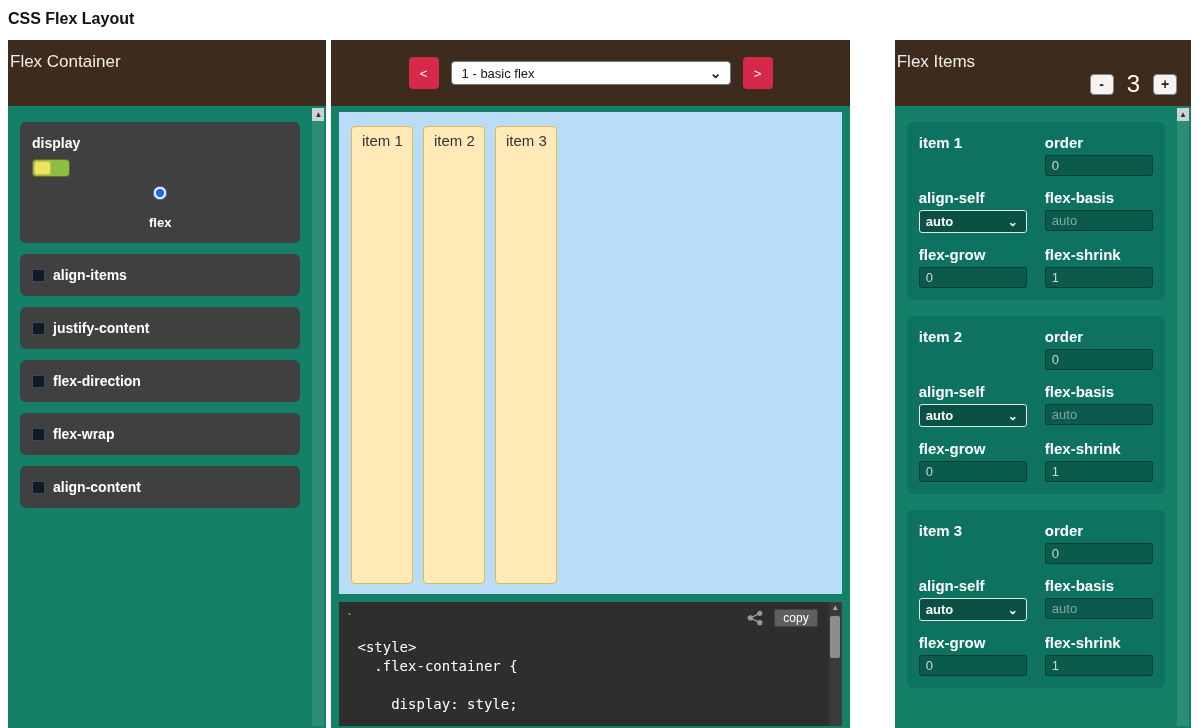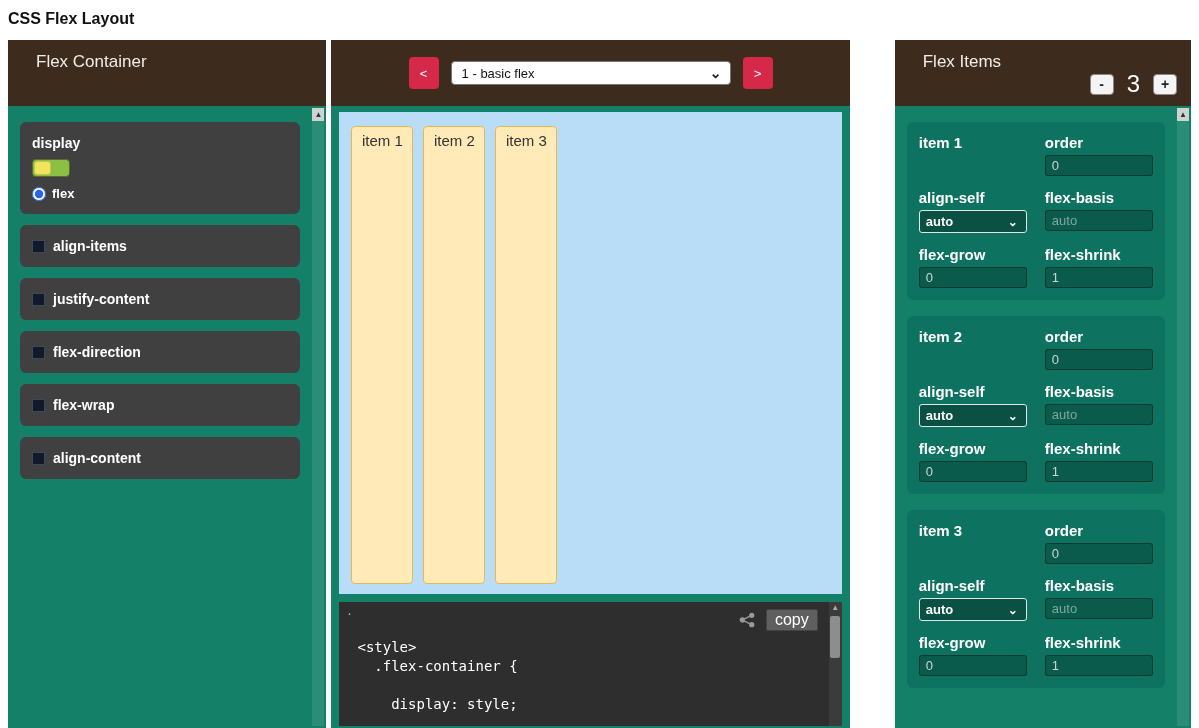--- a/index.html
+++ b/index.html
@@ -13,40 +13,40 @@
   .titlebar h1 { margin:0; padding:10px 0 0 8px; font-size:16px; font-weight:bold; color:#111; }
 
   .columns { display:flex; gap:5px; padding:0 8px; height:688px; }
   .col { display:flex; flex-direction:column; }
   .col.left   { width:330px; }
   .col.middle { width:537px; background:#158068; }
   .col.right  { width:307px;margin-left:40px; }
 
   .panel-header {
     height:66px; background:#3d2c1d; color:#f1ede9;
-    font-size:17px; padding:12px 28px; position:relative; flex:0 0 auto;
+    font-size:17px; padding:12px 2px; position:relative; flex:0 0 auto;
   }
   .panel-header.center { display:flex; align-items:center; justify-content:center; gap:12px; padding:0; }
 
   .panel-body { position:relative; background:#158068; flex:1 1 auto; padding:16px 26px 12px 12px; overflow:hidden; }
 
   
   .scroll-track { position:absolute; top:2px; right:2px; bottom:2px; width:12px; background:rgba(255,255,255,0.10); }
   .scroll-up { display:block; height:13px; background:#ccd4d1; color:#333; font-size:8px; text-align:center; line-height:13px; }
 
   
   .opt-box {
     background:#404040; border-radius:6px; padding:13px 12px; margin-bottom:11px;
     color:#fff; font-weight:bold; font-size:14px; display:flex; align-items:center; gap:8px;
   }
   .opt-box.display-box { display:block; }
   .opt-label { margin-bottom:8px; }
   .toggle { width:38px; height:18px; background:#8cbf44; border:1px solid #5c6b2f; border-radius:4px; position:relative; margin-bottom:9px; cursor:pointer; }
   .knob { position:absolute; left:1px; top:1px; width:17px; height:14px; background:#efe45e; border:1px solid #cbc14a; border-radius:3px; }
-  .radio-row { display:flex; align-items:center; gap:6px; font-size:13px; cursor:pointer; }
+  .radio-row { display:flex; align-items:center; gap:15px; font-size:13px; cursor:pointer;flex-direction:column; }
   input[type=radio] { width:14px; height:14px; accent-color:#2563eb; margin:0; }
   input[type=checkbox] {
     appearance:none; -webkit-appearance:none; width:13px; height:13px; margin:0;
     background:#121a2a; border:1px solid #3a4a5a; flex:0 0 auto;
   }
 
   
   .nav-btn { width:30px; height:32px; background:#d6294a; color:#fff; border:none; border-radius:4px; font-size:13px; cursor:pointer; }
   .select-wrap { position:relative; }
   .select-wrap select {
@@ -66,21 +66,21 @@
   .flex-item {
     width:62px; background:#ffeab8; border:1px solid #e4b952; border-radius:4px;
     color:#333; font-size:15px; text-align:center; padding-top:5px;
   }
 
   
   .code-area { margin:0 8px; height:124px; background:#2e2e2e; position:relative; color:#fff; overflow:hidden; flex:0 0 auto; }
   .code-dot { position:absolute; top:0; left:8px; color:#bbb; font-size:14px; }
   .code-tools { position:absolute; top:7px; right:24px; display:flex; align-items:center; gap:10px; }
   .share-icon { width:17px; height:16px; cursor:pointer; }
-  .copy-btn { background:#5f5f5f; color:#fff; border:1px solid #444; font-size:16px; padding:1px 8px; border-radius:2px; cursor:pointer; font-family:inherit; }
+  .copy-btn { background:#5f5f5f; color:#fff; border:1px solid #444; font-size:12px; padding:1px 8px; border-radius:2px; cursor:pointer; font-family:inherit; }
   .code-lines { margin:36px 0 0 18px; font-family:"DejaVu Sans Mono", monospace; font-size:14px; line-height:19px; }
   .code-line { white-space:pre; min-height:19px; }
   .code-scroll { position:absolute; right:0; top:0; bottom:0; width:13px; background:#3b3b3b; }
   .code-up { position:absolute; top:1px; width:100%; text-align:center; font-size:8px; color:#aaa; }
   .code-thumb { position:absolute; top:14px; left:1px; width:10px; height:42px; background:#8d8d8d; border-radius:2px; cursor:pointer; }
 
   
   .count-controls { position:absolute; right:14px; bottom:8px; display:flex; align-items:center; gap:13px; }
   .count-btn { width:24px; height:21px; background:#f4f4f4; color:#222; border:1px solid #888; border-radius:4px; font-size:14px; font-weight:bold; line-height:1; cursor:pointer; padding:0; }
   .count-num { font-size:24px; color:#fff; }

